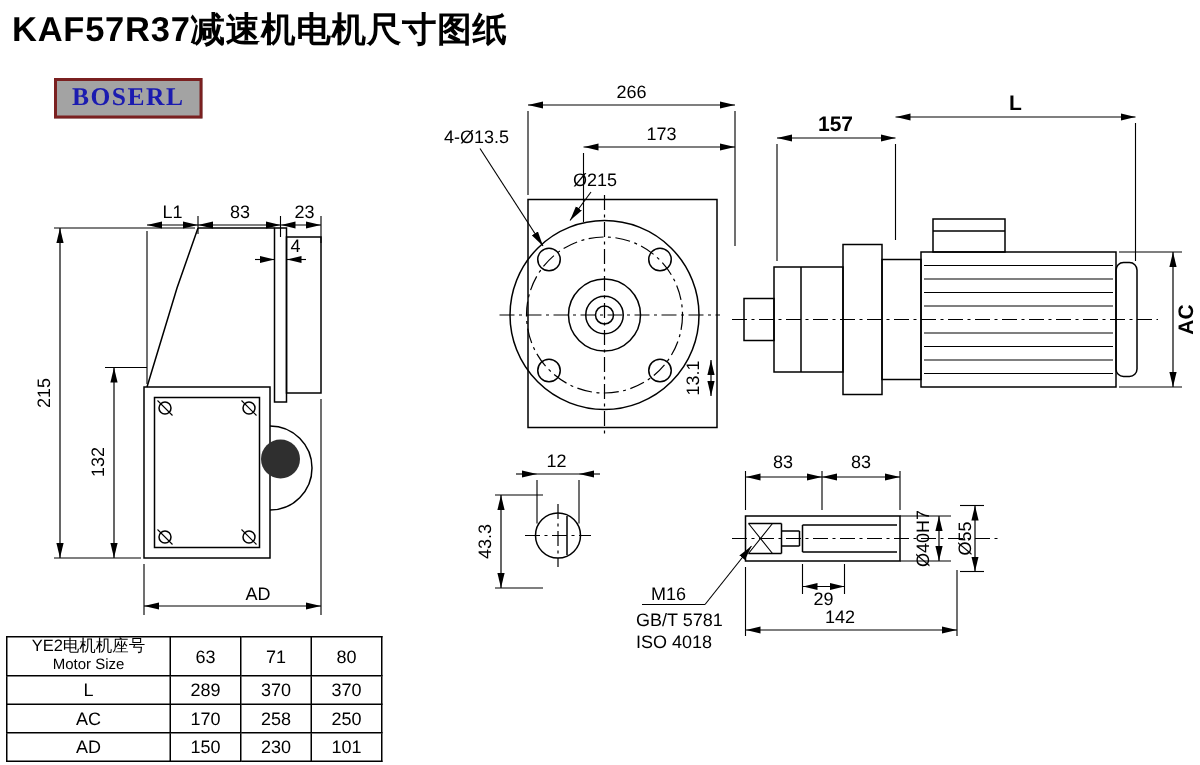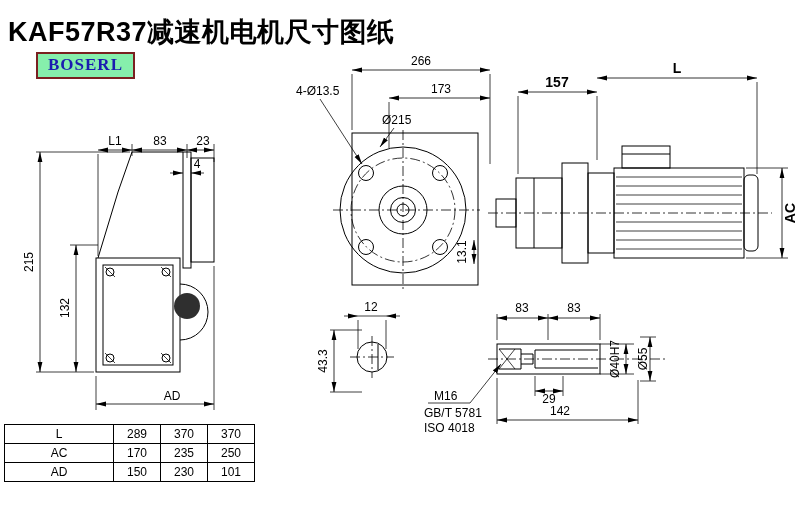--- a/index.html
+++ b/index.html
@@ -1,26 +1,26 @@
 <!DOCTYPE html>
 <html><head>
 <meta charset="utf-8">
 <style>
   html,body { margin:0; padding:0; }
   body {
     width:800px; height:510px; position:relative; overflow:hidden;
     background:#ffffff; font-family:"Liberation Sans", sans-serif; color:#000;
   }
   .title {
-    position:absolute; left:8px; top:14px;
-    font-size:27px; font-weight:bold; letter-spacing:0.5px;
+    position:absolute; left:8px; top:4px;
+    font-size:23px; font-weight:bold; letter-spacing:0.5px;
   }
   .logo {
     position:absolute; left:36px; top:52px;
-    border:2px solid #7a2020; background:#86efac;
+    border:2px solid #7a2020; background:#a3a3a3;
     padding:1px 10px 2px 10px;
     font-family:"Liberation Serif", serif; font-size:17px; font-weight:bold;
     color:#1b1bb0; letter-spacing:1px;
   }
   svg.drawing { position:absolute; left:0; top:0; }
   svg .geo { stroke:#000; stroke-width:1; fill:none; }
   svg .thin { stroke-width:0.75; }
   svg .cl { stroke-dasharray:10 3 2 3; stroke-width:0.8; }
   svg .dim { stroke-width:0.8; }
   svg .dt { font:12px "Liberation Sans", sans-serif; fill:#000; stroke:none; }
@@ -200,30 +200,39 @@
   <text class="dt" x="424" y="417">GB/T 5781</text>
   <text class="dt" x="424" y="432">ISO 4018</text>
   <text class="dt" text-anchor="middle" x="549" y="403">29</text>
   <text class="dt" text-anchor="middle" x="560" y="415">142</text>
   <text class="dt" text-anchor="middle" x="619" y="359" transform="rotate(-90 619 359)">Ø40H7</text>
   <text class="dt" text-anchor="middle" x="647" y="359" transform="rotate(-90 647 359)">Ø55</text>
 </svg>
 
 <table class="spec">
   <tbody>
+      <tr>
+    <td class="c0">
+      <div class="cn">YE2电机机座号</div>
+      <div class="en">Motor Size</div>
+    </td>
+    <td class="cv">63</td>
+    <td class="cv">71</td>
+    <td class="cv">80</td>
+  </tr>
   <tr>
     <td class="c0">L</td>
     <td class="cv">289</td>
     <td class="cv">370</td>
     <td class="cv">370</td>
   </tr>
   <tr>
     <td class="c0">AC</td>
     <td class="cv">170</td>
-    <td class="cv">235</td>
+    <td class="cv">258</td>
     <td class="cv">250</td>
   </tr>
   <tr>
     <td class="c0">AD</td>
     <td class="cv">150</td>
     <td class="cv">230</td>
     <td class="cv">101</td>
   </tr>
 </tbody>
   </table>

